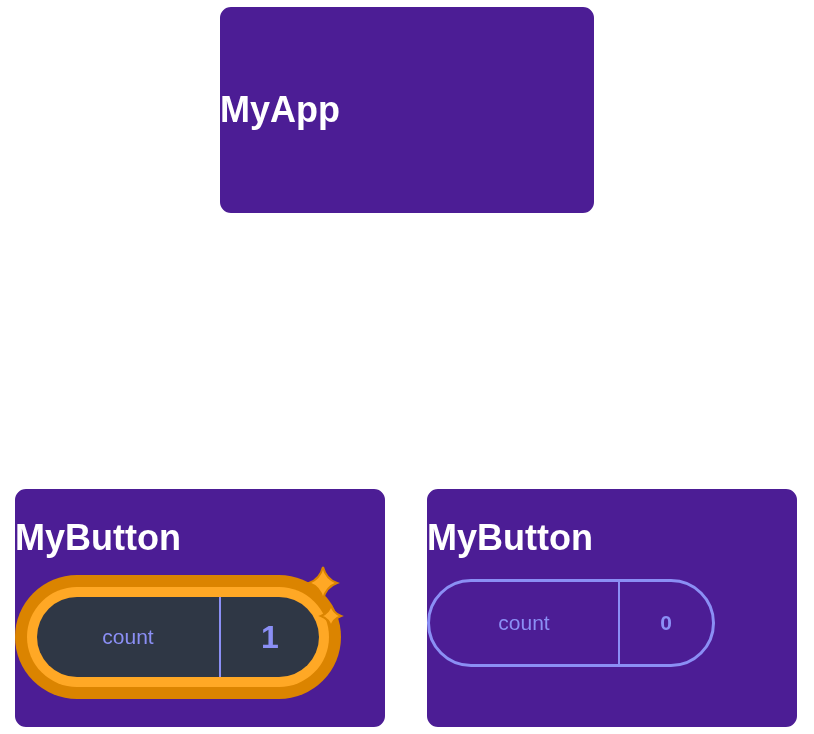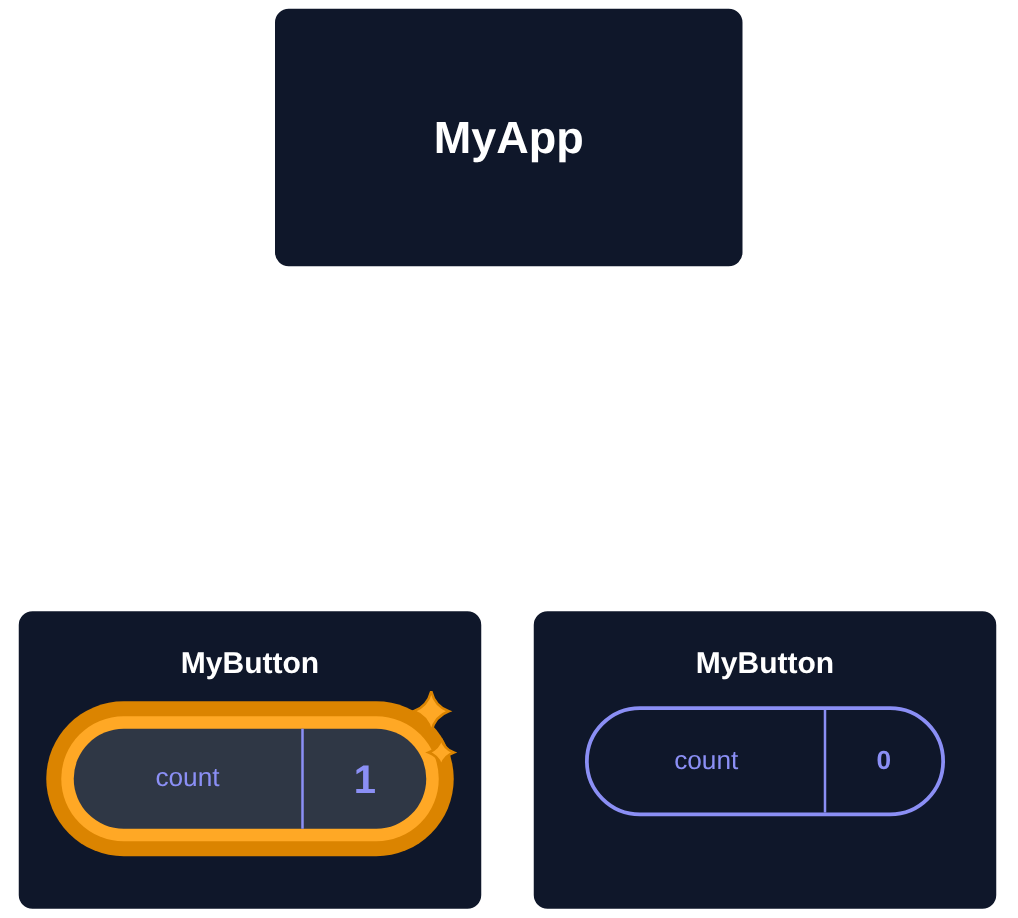--- a/index.html
+++ b/index.html
@@ -5,32 +5,31 @@
     * { margin: 0; padding: 0; box-sizing: border-box; }
     body {
       width: 814px;
       height: 734px;
       font-family: -apple-system, BlinkMacSystemFont, 'Segoe UI', sans-serif;
       position: relative;
       background: transparent;
     }
     .node {
       position: absolute;
-      background: #0f172a;
+      background: #4c1d95;
       border: 3px solid #ffffff;
       border-radius: 14px;
       display: flex;
       flex-direction: column;
-      align-items: center;
       justify-content: flex-start;
       padding-top: 28px;
     }
     .node-label {
       color: #ffffff;
-      font-size: 24px;
+      font-size: 36px;
       font-weight: 600;
     }
     .root {
       left: 217px;
       top: 4px;
       width: 380px;
       height: 212px;
       justify-content: center;
       padding-top: 0;
     }

